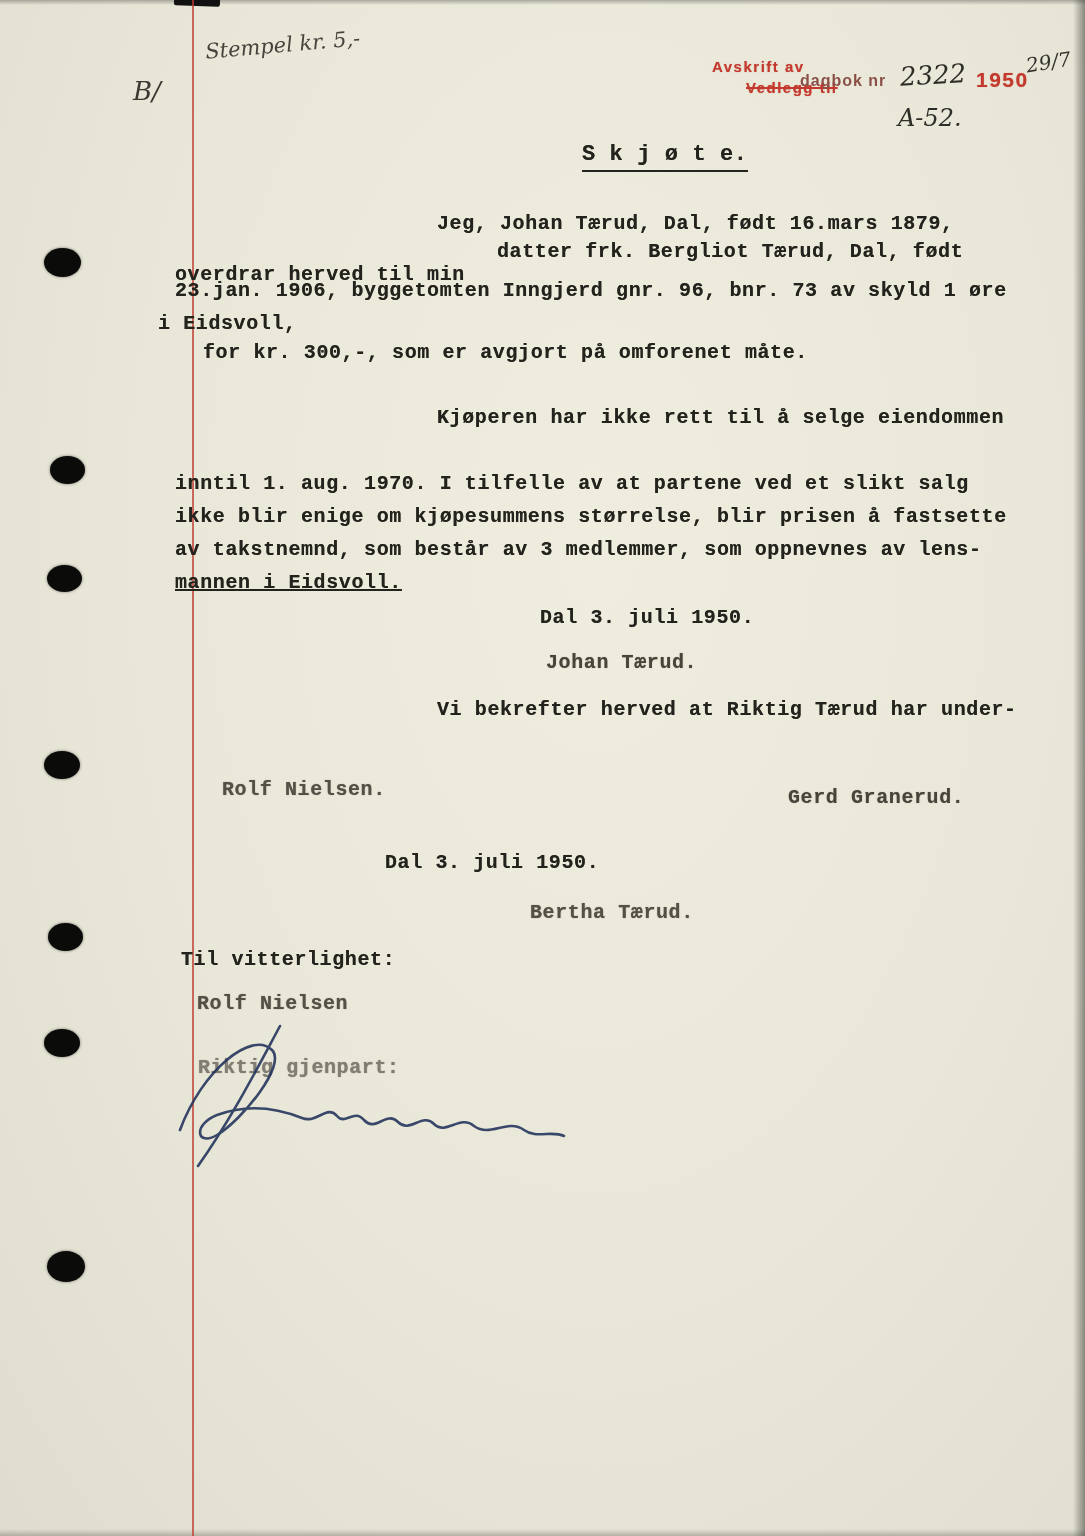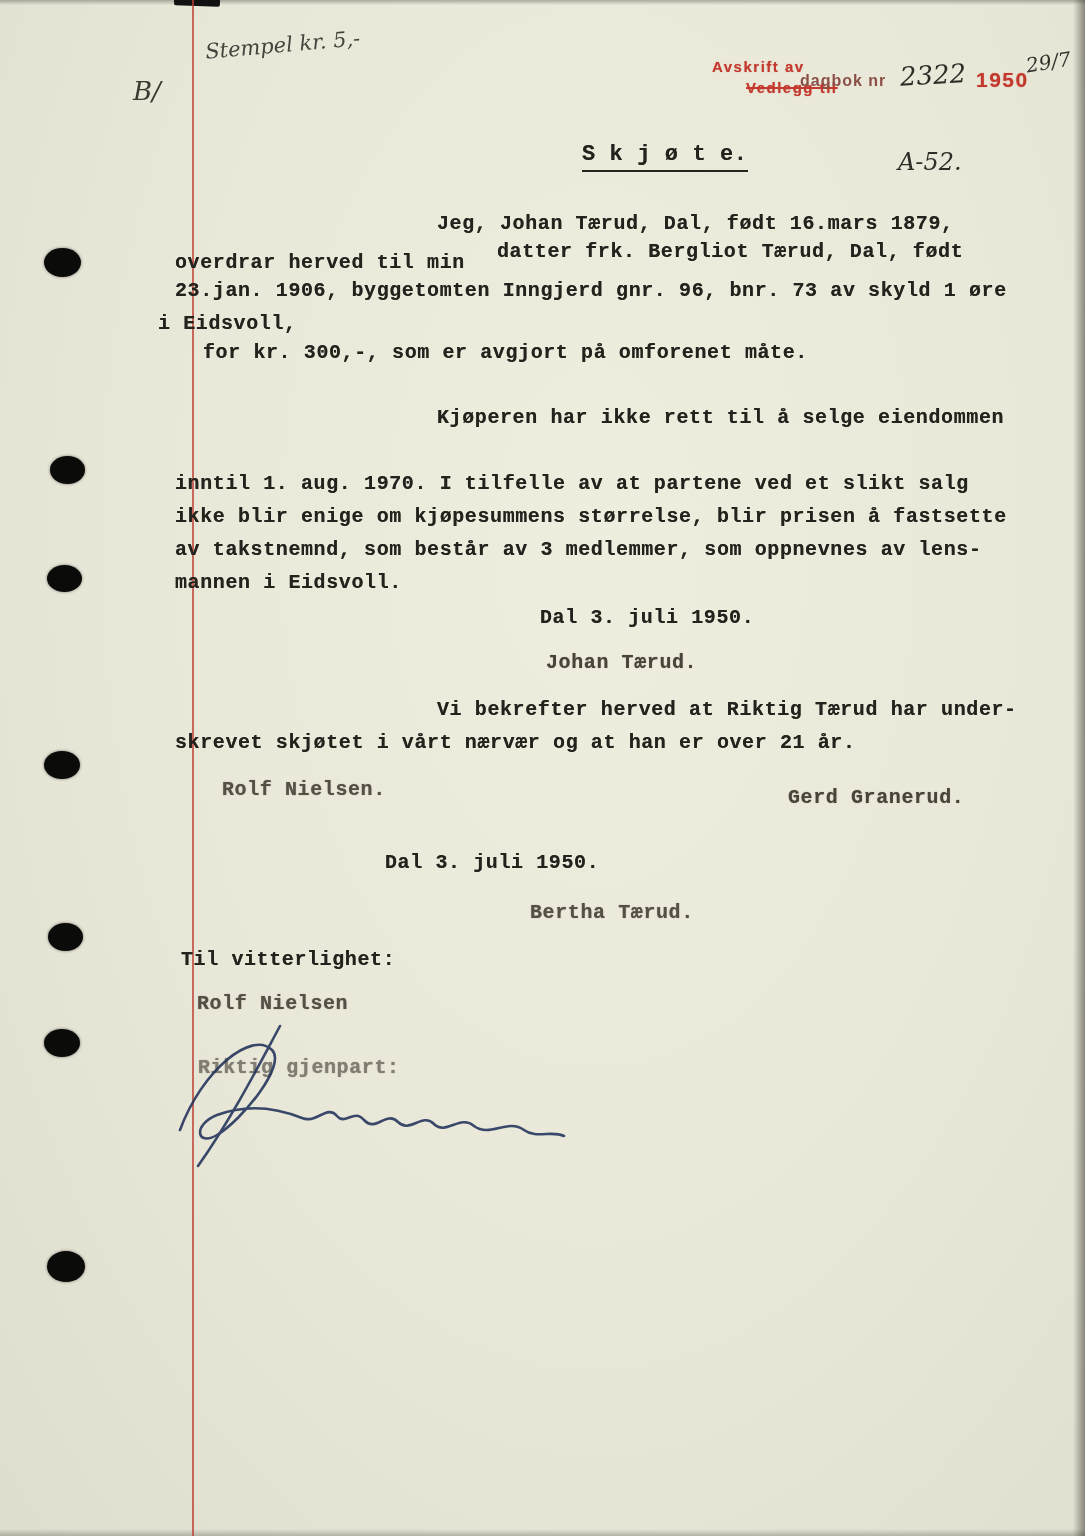--- a/index.html
+++ b/index.html
@@ -65,43 +65,42 @@
 
   <div class="hw" style="left:205px;top:33px;font-size:21px;transform:rotate(-5deg);color:#45433c;">Stempel kr. 5,-</div>
   <div class="hw" style="left:133px;top:76px;font-size:26px;color:#3a3831;">B/</div>
 
   <div class="stamp" style="left:712px;top:58px;font-size:15px;">Avskrift av</div>
   <div class="stamp strike" style="left:710px;top:79px;font-size:15px;">Vedlegg til</div>
   <div class="stamp" style="left:800px;top:72px;font-size:16px;color:#8a5048;letter-spacing:1px;text-shadow:none;">dagbok nr</div>
   <div class="hw" style="left:900px;top:60px;font-size:26px;transform:rotate(-3deg);color:#2e2c27;">2322</div>
   <div class="stamp" style="left:976px;top:68px;font-size:21px;">1950</div>
   <div class="hw" style="left:1026px;top:50px;font-size:20px;transform:rotate(-9deg);color:#33312b;">29/7</div>
-  <div class="hw" style="left:898px;top:104px;font-size:24px;color:#2f2d28;margin-top:44px;">A-52.</div>
+  <div class="hw" style="left:898px;top:104px;font-size:24px;color:#2f2d28;">A-52.</div>
 
   <div class="tw title" style="left:582px;top:142px;">S k j ø t e.</div>
 
   <div class="tw" style="left:437px;top:212px;">Jeg, Johan Tærud, Dal, født 16.mars 1879,</div>
-  <div class="tw" style="left:175px;top:251px;">overdrar herved til min</div>
+  <div class="tw" style="left:175px;top:263px;">overdrar herved til min</div>
   <div class="tw" style="left:497px;top:240px;">datter frk. Bergliot Tærud, Dal, født</div>
   <div class="tw" style="left:175px;top:279px;">23.jan. 1906, byggetomten Inngjerd gnr. 96, bnr. 73 av skyld 1 øre</div>
   <div class="tw" style="left:158px;top:312px;">i Eidsvoll,</div>
 
   <div class="tw" style="left:187px;top:341px;margin-left:16px;">for kr. 300,-, som er avgjort på omforenet måte.</div>
 
   <div class="tw" style="left:437px;top:406px;">Kjøperen har ikke rett til å selge eiendommen</div>
   <div class="tw" style="left:175px;top:472px;">inntil 1. aug. 1970. I tilfelle av at partene ved et slikt salg</div>
   <div class="tw" style="left:175px;top:505px;">ikke blir enige om kjøpesummens størrelse, blir prisen å fastsette</div>
   <div class="tw" style="left:175px;top:538px;">av takstnemnd, som består av 3 medlemmer, som oppnevnes av lens-</div>
-  <div class="tw" style="left:175px;top:571px;">mannen i Eidsvoll.</div>
+  <div class="tw" style="left:175px;top:571px;text-decoration:underline;">mannen i Eidsvoll.</div>
 
   <div class="tw" style="left:540px;top:606px;">Dal 3. juli 1950.</div>
   <div class="tw faded2" style="left:546px;top:651px;">Johan Tærud.</div>
 
   <div class="tw" style="left:437px;top:698px;">Vi bekrefter herved at Riktig Tærud har under-</div>
-  <div class="tw" style="left:175px;top:731px;">skrevet skjøtet i vårt nærvær og at han er over 21 år.</div>
   <div class="tw faded" style="left:222px;top:778px;">Rolf Nielsen.</div>
   <div class="tw faded2" style="left:788px;top:786px;">Gerd Granerud.</div>
 
   <div class="tw" style="left:385px;top:851px;">Dal 3. juli 1950.</div>
   <div class="tw faded" style="left:530px;top:901px;">Bertha Tærud.</div>
 
   <div class="tw" style="left:181px;top:948px;text-align:center;">Til vitterlighet:</div>
   <div class="tw faded" style="left:197px;top:992px;">Rolf Nielsen</div>
   <div class="tw faded" style="left:198px;top:1056px;color:#827d72;">Riktig gjenpart:</div>
 

